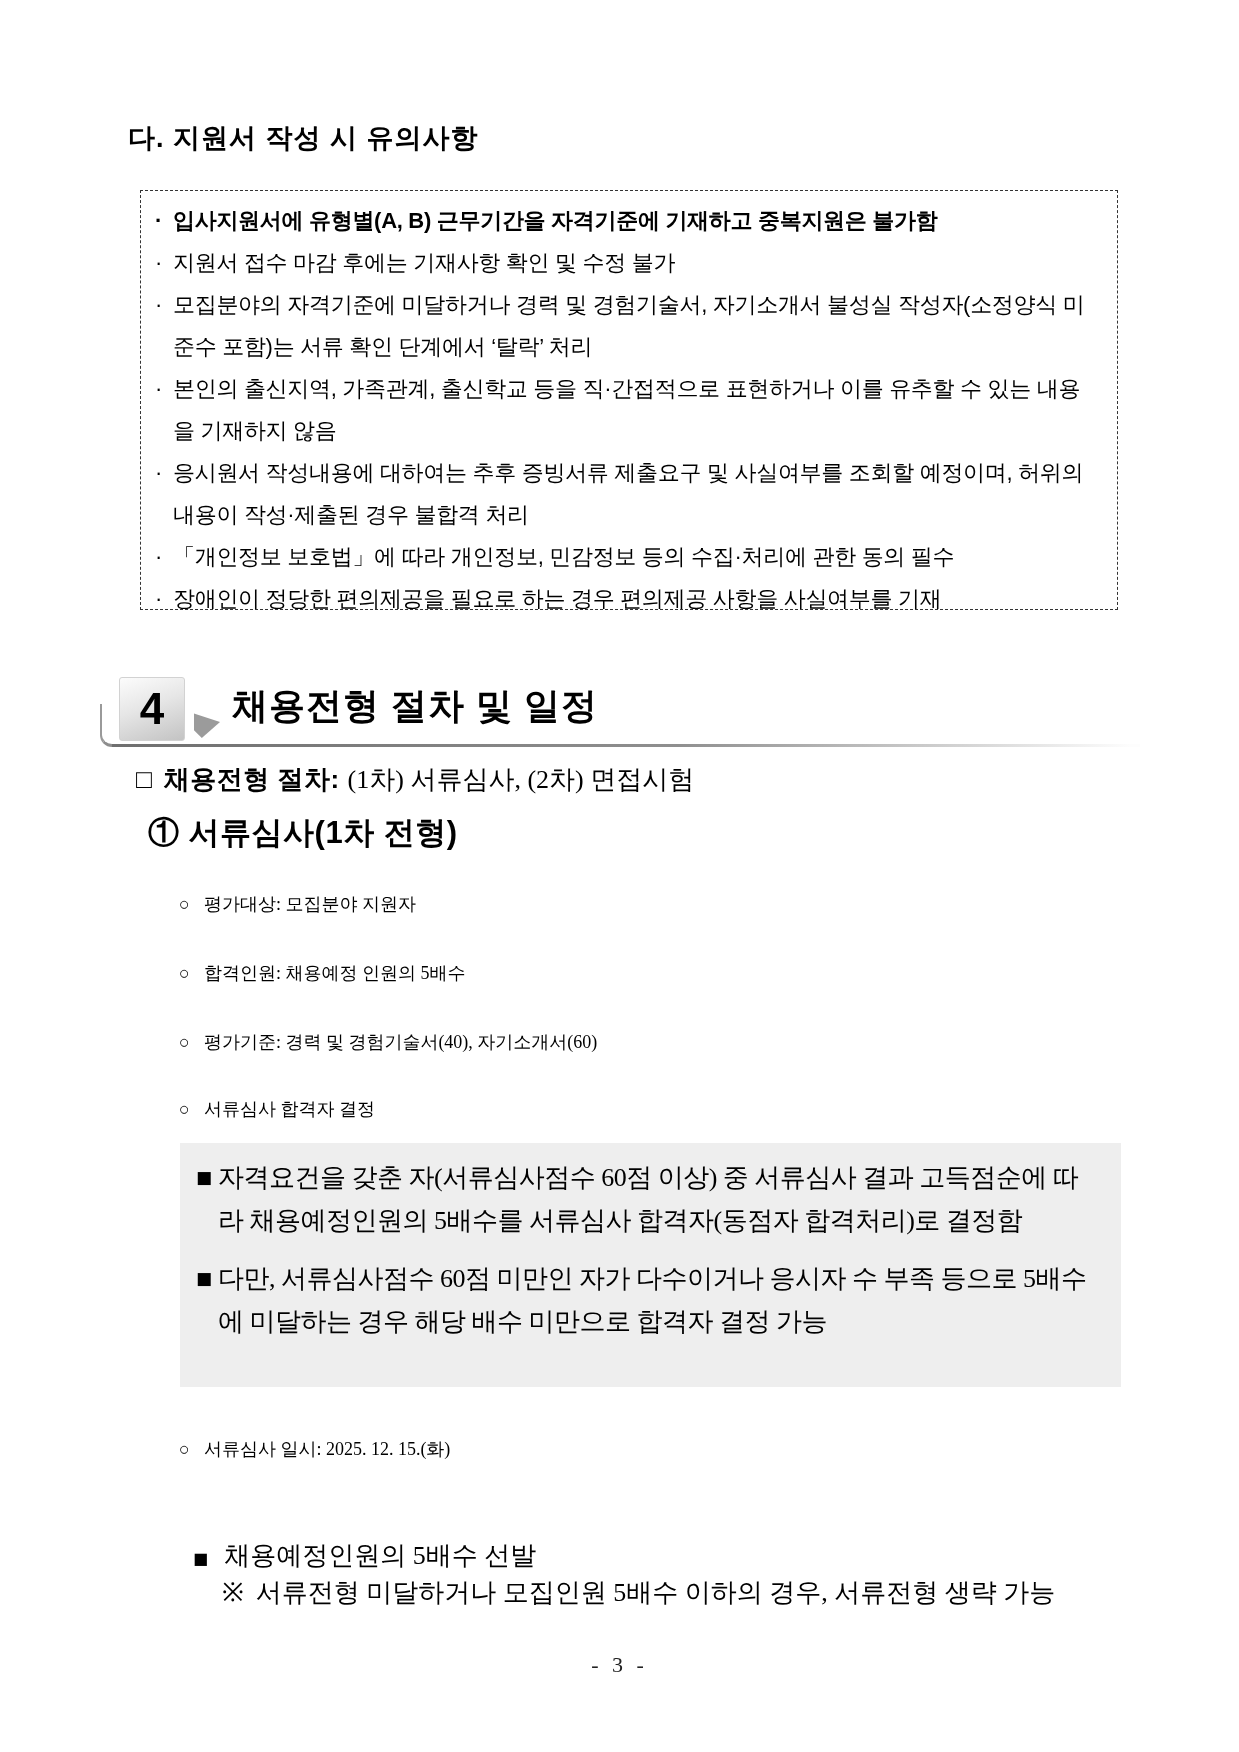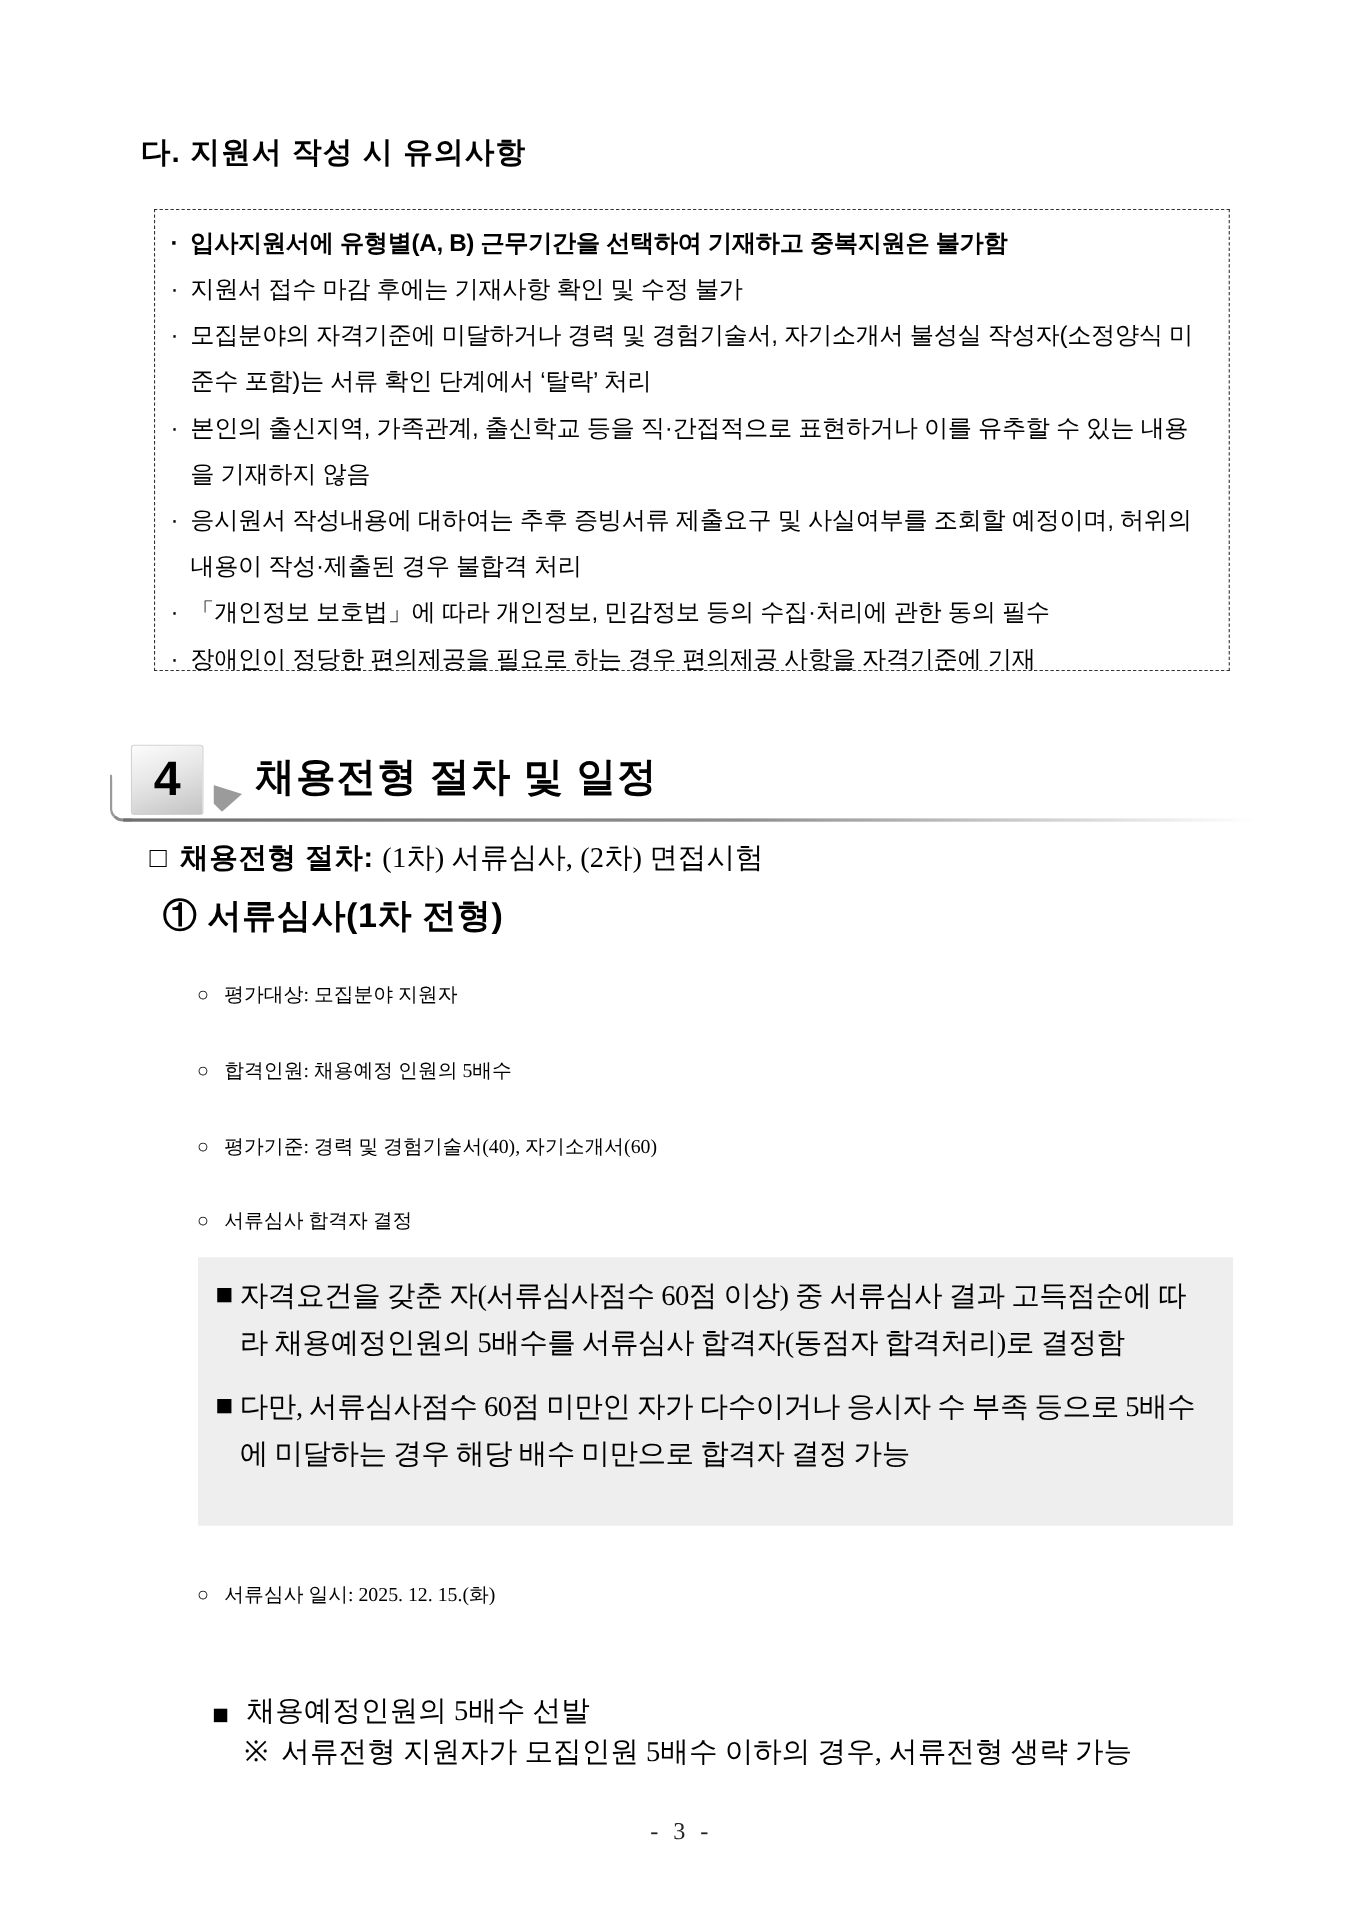--- a/index.html
+++ b/index.html
@@ -151,21 +151,21 @@
   }
 </style>
 </head>
 <body>
 
 <h1 class="abs doc-title">다. 지원서 작성 시 유의사항</h1>
 
 <div class="abs notice-box">
   <div class="notice-item bold">
     <span class="dot">·</span>
-    <span class="txt">입사지원서에 유형별(A, B) 근무기간을 선택하여 기재하고 중복지원은 불가함</span>
+    <span class="txt">입사지원서에 유형별(A, B) 근무기간을 자격기준에 기재하고 중복지원은 불가함</span>
   </div>
   <div class="notice-item">
     <span class="dot">·</span>
     <span class="txt">지원서 접수 마감 후에는 기재사항 확인 및 수정 불가</span>
   </div>
   <div class="notice-item">
     <span class="dot">·</span>
     <span class="txt">모집분야의 자격기준에 미달하거나 경력 및 경험기술서, 자기소개서 불성실 작성자(소정양식 미준수 포함)는 서류 확인 단계에서 ‘탈락’ 처리</span>
   </div>
   <div class="notice-item">
@@ -175,21 +175,21 @@
   <div class="notice-item">
     <span class="dot">·</span>
     <span class="txt">응시원서 작성내용에 대하여는 추후 증빙서류 제출요구 및 사실여부를 조회할 예정이며, 허위의 내용이 작성·제출된 경우 불합격 처리</span>
   </div>
   <div class="notice-item">
     <span class="dot">·</span>
     <span class="txt">「개인정보 보호법」에 따라 개인정보, 민감정보 등의 수집·처리에 관한 동의 필수</span>
   </div>
   <div class="notice-item">
     <span class="dot">·</span>
-    <span class="txt">장애인이 정당한 편의제공을 필요로 하는 경우 편의제공 사항을 자격기준에 기재</span>
+    <span class="txt">장애인이 정당한 편의제공을 필요로 하는 경우 편의제공 사항을 사실여부를 기재</span>
   </div>
 </div>
 
 <div class="abs sec4-curve"></div>
 <div class="abs sec4-underline"></div>
 <div class="abs sec4-badge">4</div>
 <div class="abs sec4-arrow"></div>
 <h2 class="abs sec4-title">채용전형 절차 및 일정</h2>
 
 <div class="abs proc-line">
@@ -224,16 +224,16 @@
 
 <div class="abs o-item o5">
   <span class="o-mark">○</span><span>서류심사 일시: 2025. 12. 15.(화)</span>
 </div>
 
 <div class="abs sub-sq">
   <span class="sq-mark">■</span><span>채용예정인원의 5배수 선발</span>
 </div>
 
 <div class="abs note-row">
-  <span class="ref-mark">※</span><span>서류전형 지원자가 모집인원 5배수 이하의 경우, 서류전형 생략 가능</span>
+  <span class="ref-mark">※</span><span>서류전형 미달하거나 모집인원 5배수 이하의 경우, 서류전형 생략 가능</span>
 </div>
 
 <div class="abs page-num">- 3 -</div>
 
 </body></html>

